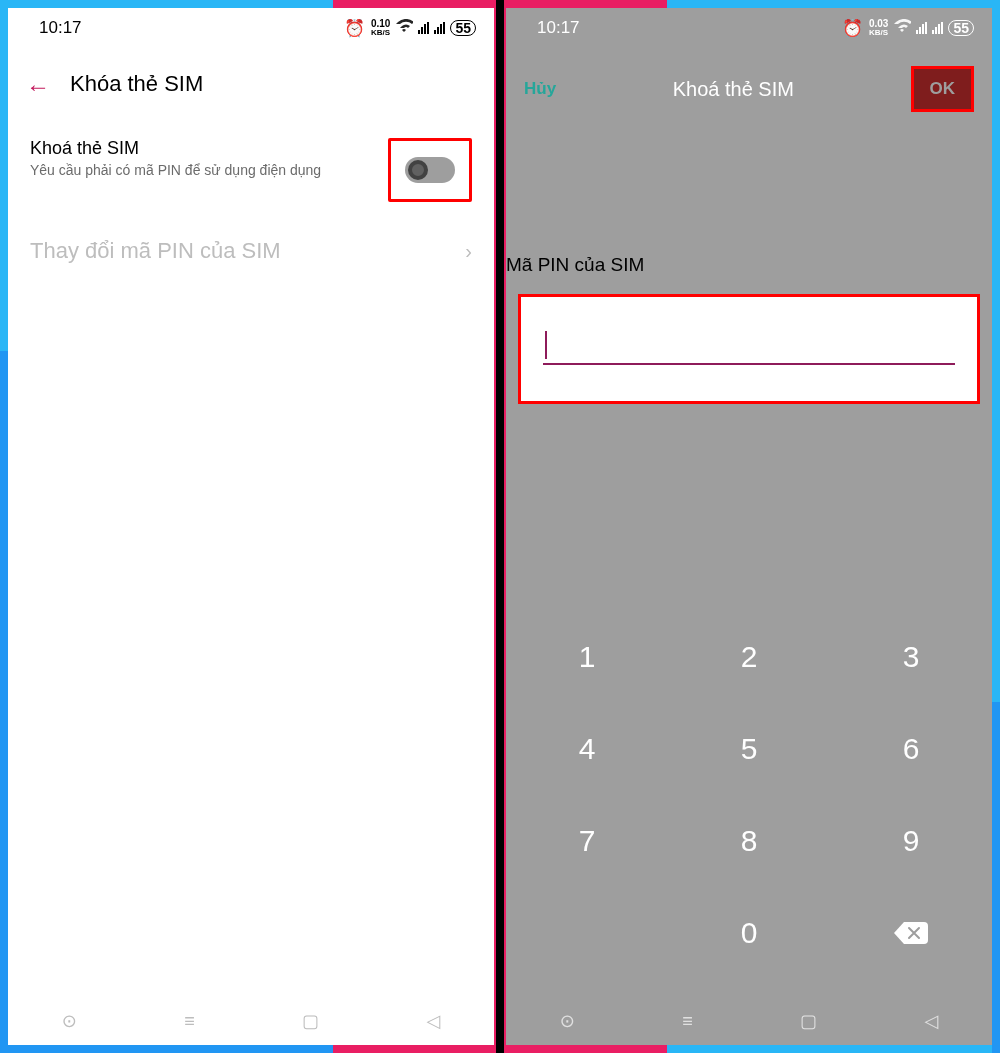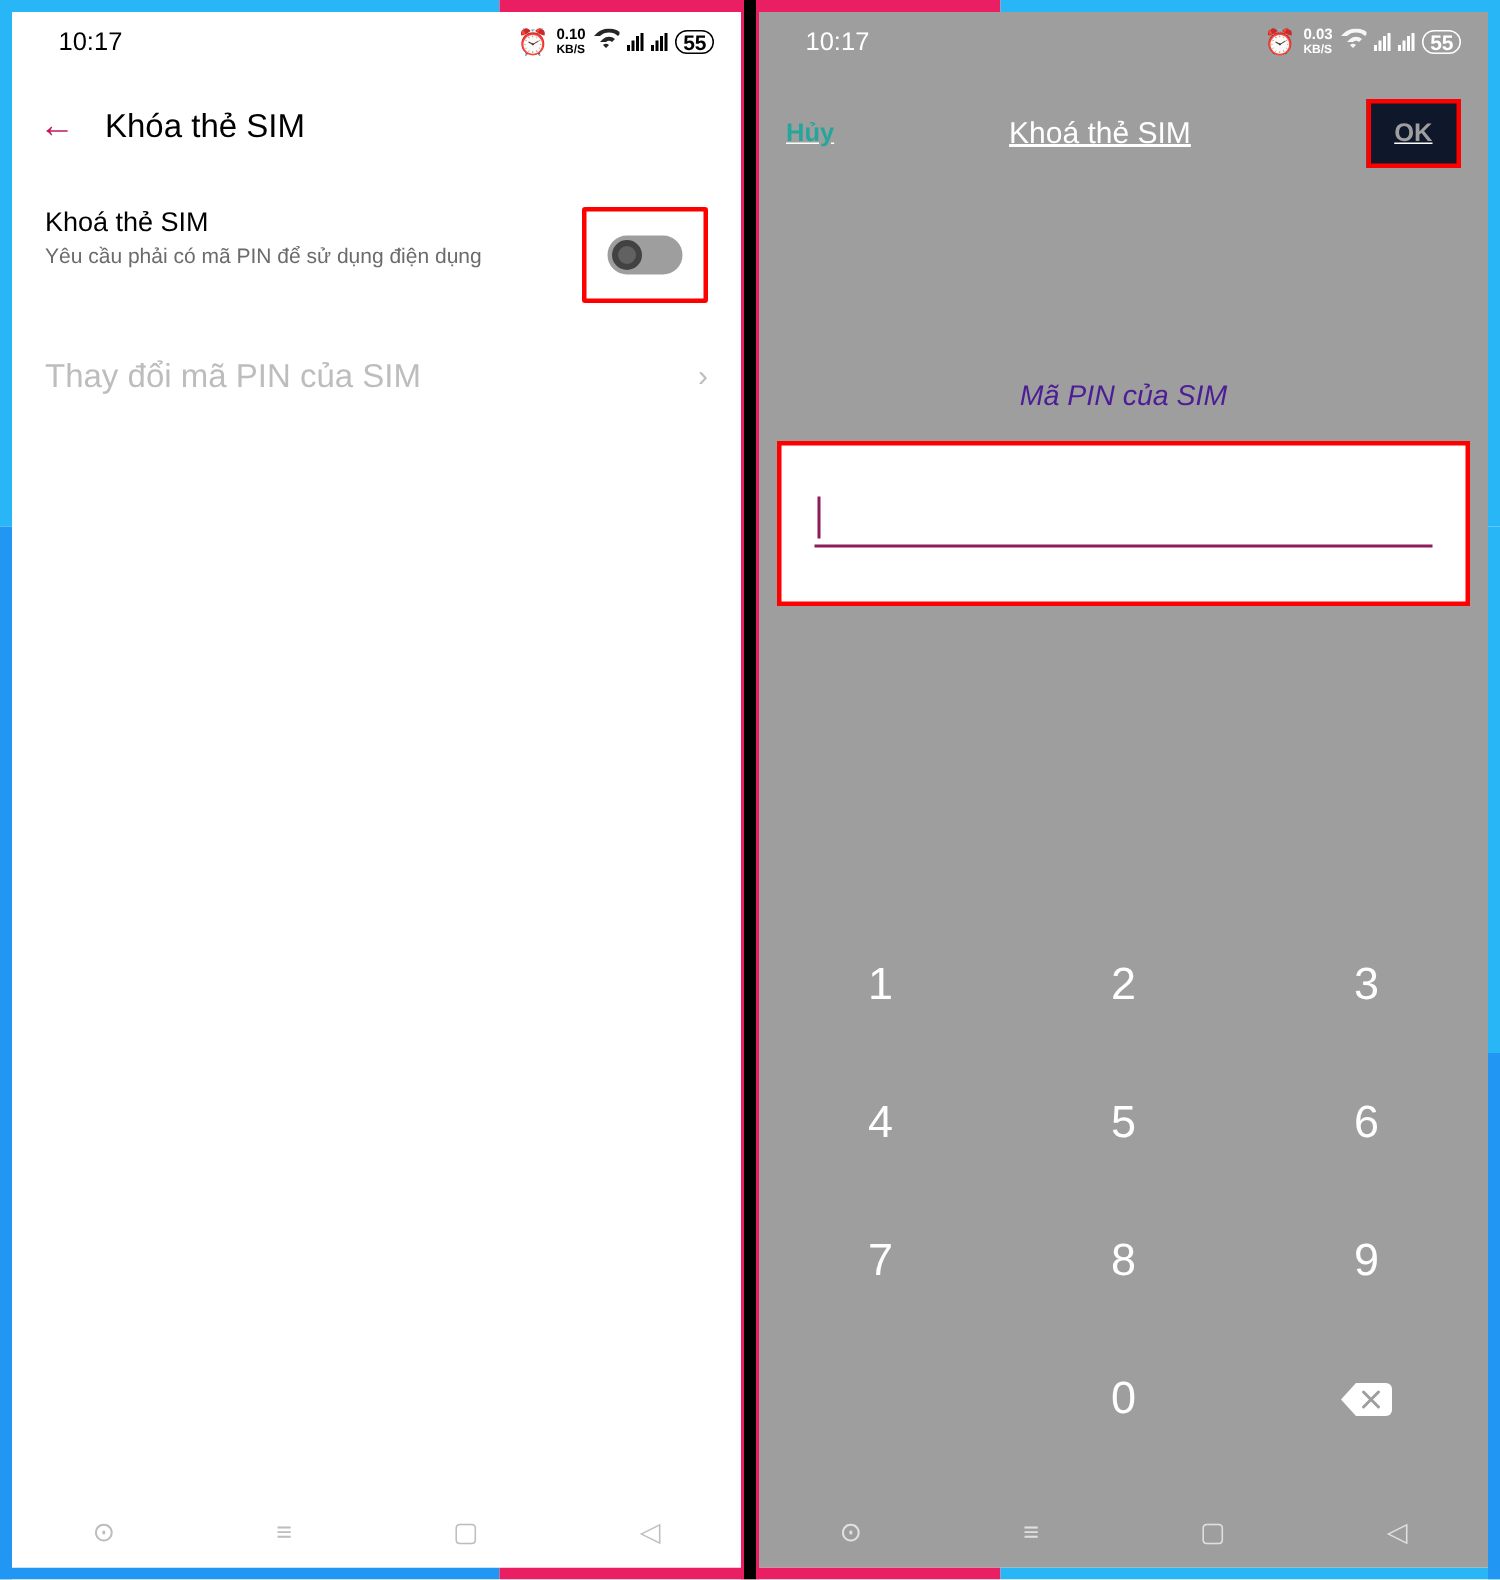--- a/index.html
+++ b/index.html
@@ -46,26 +46,26 @@
   .toggle .knob { position:absolute; left:3px; top:3px; width:20px; height:20px; border-radius:50%; background:#616161; border:4px solid #424242; box-sizing:border-box;}
 
   .change-row { padding:20px 22px; display:flex; align-items:center; justify-content:space-between; color:#bdbdbd; }
   .change-row .lbl { font-size:22px; }
   .change-row .chev { font-size:20px; }
 
   .navL { position:absolute; bottom:0; left:0; right:0; height:48px; display:flex; align-items:center; justify-content:space-around; color:#bdbdbd; font-size:18px; }
   .screen.right .navL { color:#e0e0e0; }
 
   
-  .rhdr { display:flex; align-items:center; justify-content:space-between; padding:18px 18px 22px; color:#fff;text-decoration:underline; }
+  .rhdr { display:flex; align-items:center; justify-content:space-between; padding:18px 18px 22px; color:#fff; }
   .rhdr .cancel { color:#26a69a; font-size:17px; font-weight:600; }
   .rhdr .title { font-size:20px; font-weight:500; }
-  .ok-box { border:3px solid #f00; background:#0f172a; color:#9e9e9e; padding:10px 16px; font-size:17px; font-weight:600; }
-
-  .prompt { text-align:center; color:#4c1d95; font-size:19px; margin-top:120px;font-style:italic; }
+  .ok-box { border:3px solid #f00; background:#7f1d1d; color:#9e9e9e; padding:10px 16px; font-size:17px; font-weight:600; }
+
+  .prompt { text-align:left; color:#000000; font-size:19px; margin-top:120px; }
   .pin-box { margin:18px 12px 0; border:3px solid #f00; background:#fff; padding:34px 22px 36px; }
   .pin-line { border-bottom:2px solid #8e1b5a; height:34px; position:relative; }
   .cursor { position:absolute; left:2px; top:0; width:2px; height:28px; background:#8e1b5a; }
 
   .keypad { position:absolute; bottom:66px; left:0; right:0; display:grid; grid-template-columns:repeat(3,1fr); grid-template-rows:repeat(4,92px); }
   .key { display:flex; align-items:center; justify-content:center; color:#fff; font-size:30px; font-weight:300; }
   .key.blank{}
   .bksp svg { width:34px; height:22px; }
 </style>
 </head>

